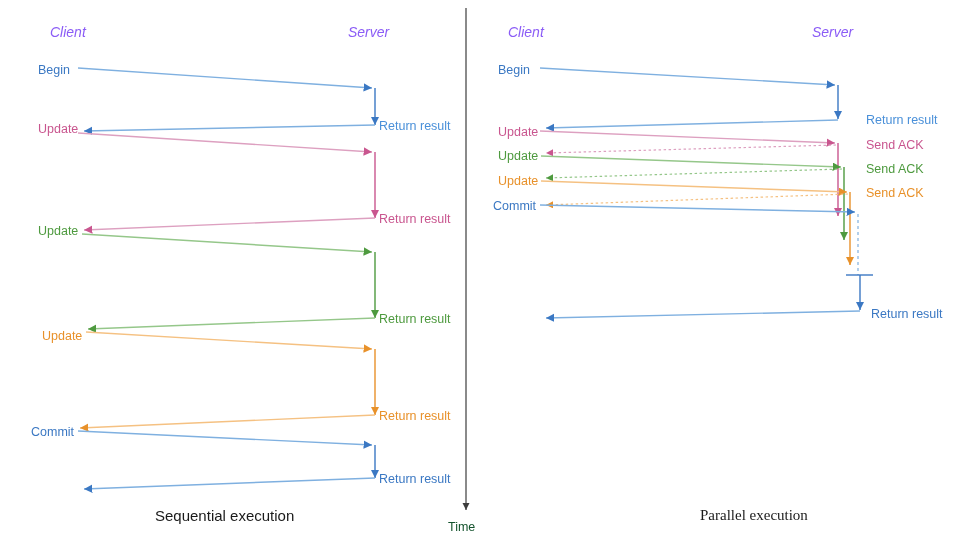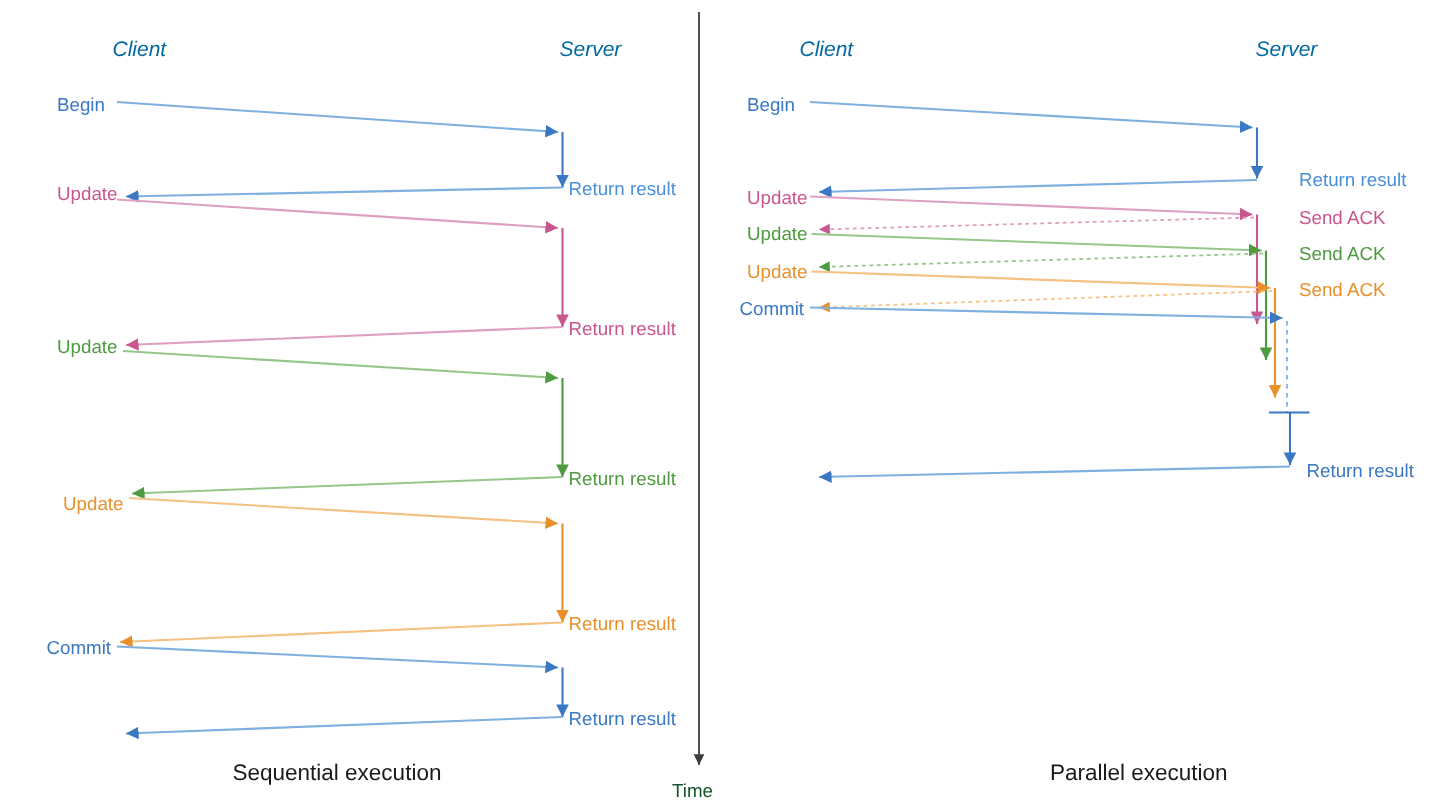--- a/index.html
+++ b/index.html
@@ -3,23 +3,22 @@
 <meta charset="utf-8">
 <style>
   html,body{margin:0;padding:0;}
   body{
     width:960px;height:540px;background:#ffffff;overflow:hidden;
     font-family:"Liberation Sans", sans-serif;
   }
   #stage{position:relative;width:960px;height:540px;}
   svg#diagram{position:absolute;left:0;top:0;width:960px;height:540px;}
   .lane-title{
-    position:absolute;font-style:italic;font-size:14px;color:#0369a1;
+    position:absolute;font-style:italic;font-size:14px;color:#8b5cf6;
     white-space:nowrap;
-    margin-left:25px;
   }
   .caption{
     position:absolute;font-size:15px;color:#1a1a1a;white-space:nowrap;
   }
   .msg-label{
     position:absolute;font-size:12.5px;white-space:nowrap;line-height:1;
   }
   .time-label{
     position:absolute;font-size:12.5px;color:#14532d;white-space:nowrap;
   }
@@ -122,16 +121,16 @@
   <div class="msg-label" style="left:498px;top:126px;color:#c9568f;">Update</div>
   <div class="msg-label" style="left:866px;top:139px;color:#c9568f;">Send ACK</div>
   <div class="msg-label" style="left:498px;top:150px;color:#4e9a3f;">Update</div>
   <div class="msg-label" style="left:866px;top:163px;color:#4e9a3f;">Send ACK</div>
   <div class="msg-label" style="left:498px;top:175px;color:#e8912a;">Update</div>
   <div class="msg-label" style="left:866px;top:187px;color:#e8912a;">Send ACK</div>
   <div class="msg-label" style="left:493px;top:200px;color:#3b78c3;">Commit</div>
   <div class="msg-label" style="left:871px;top:308px;color:#3b78c3;">Return result</div>
 
   <div class="caption" style="left:155px;top:507px;text-align:right;">Sequential execution</div>
-  <div class="caption" style="left:700px;top:507px;">Parallel execution</div>
+  <div class="caption" style="left:700px;top:507px;font-family:Liberation Serif, serif;">Parallel execution</div>
   <div class="time-label" style="left:448px;top:520px;">Time</div>
 
 </div>
 
 </body></html>

